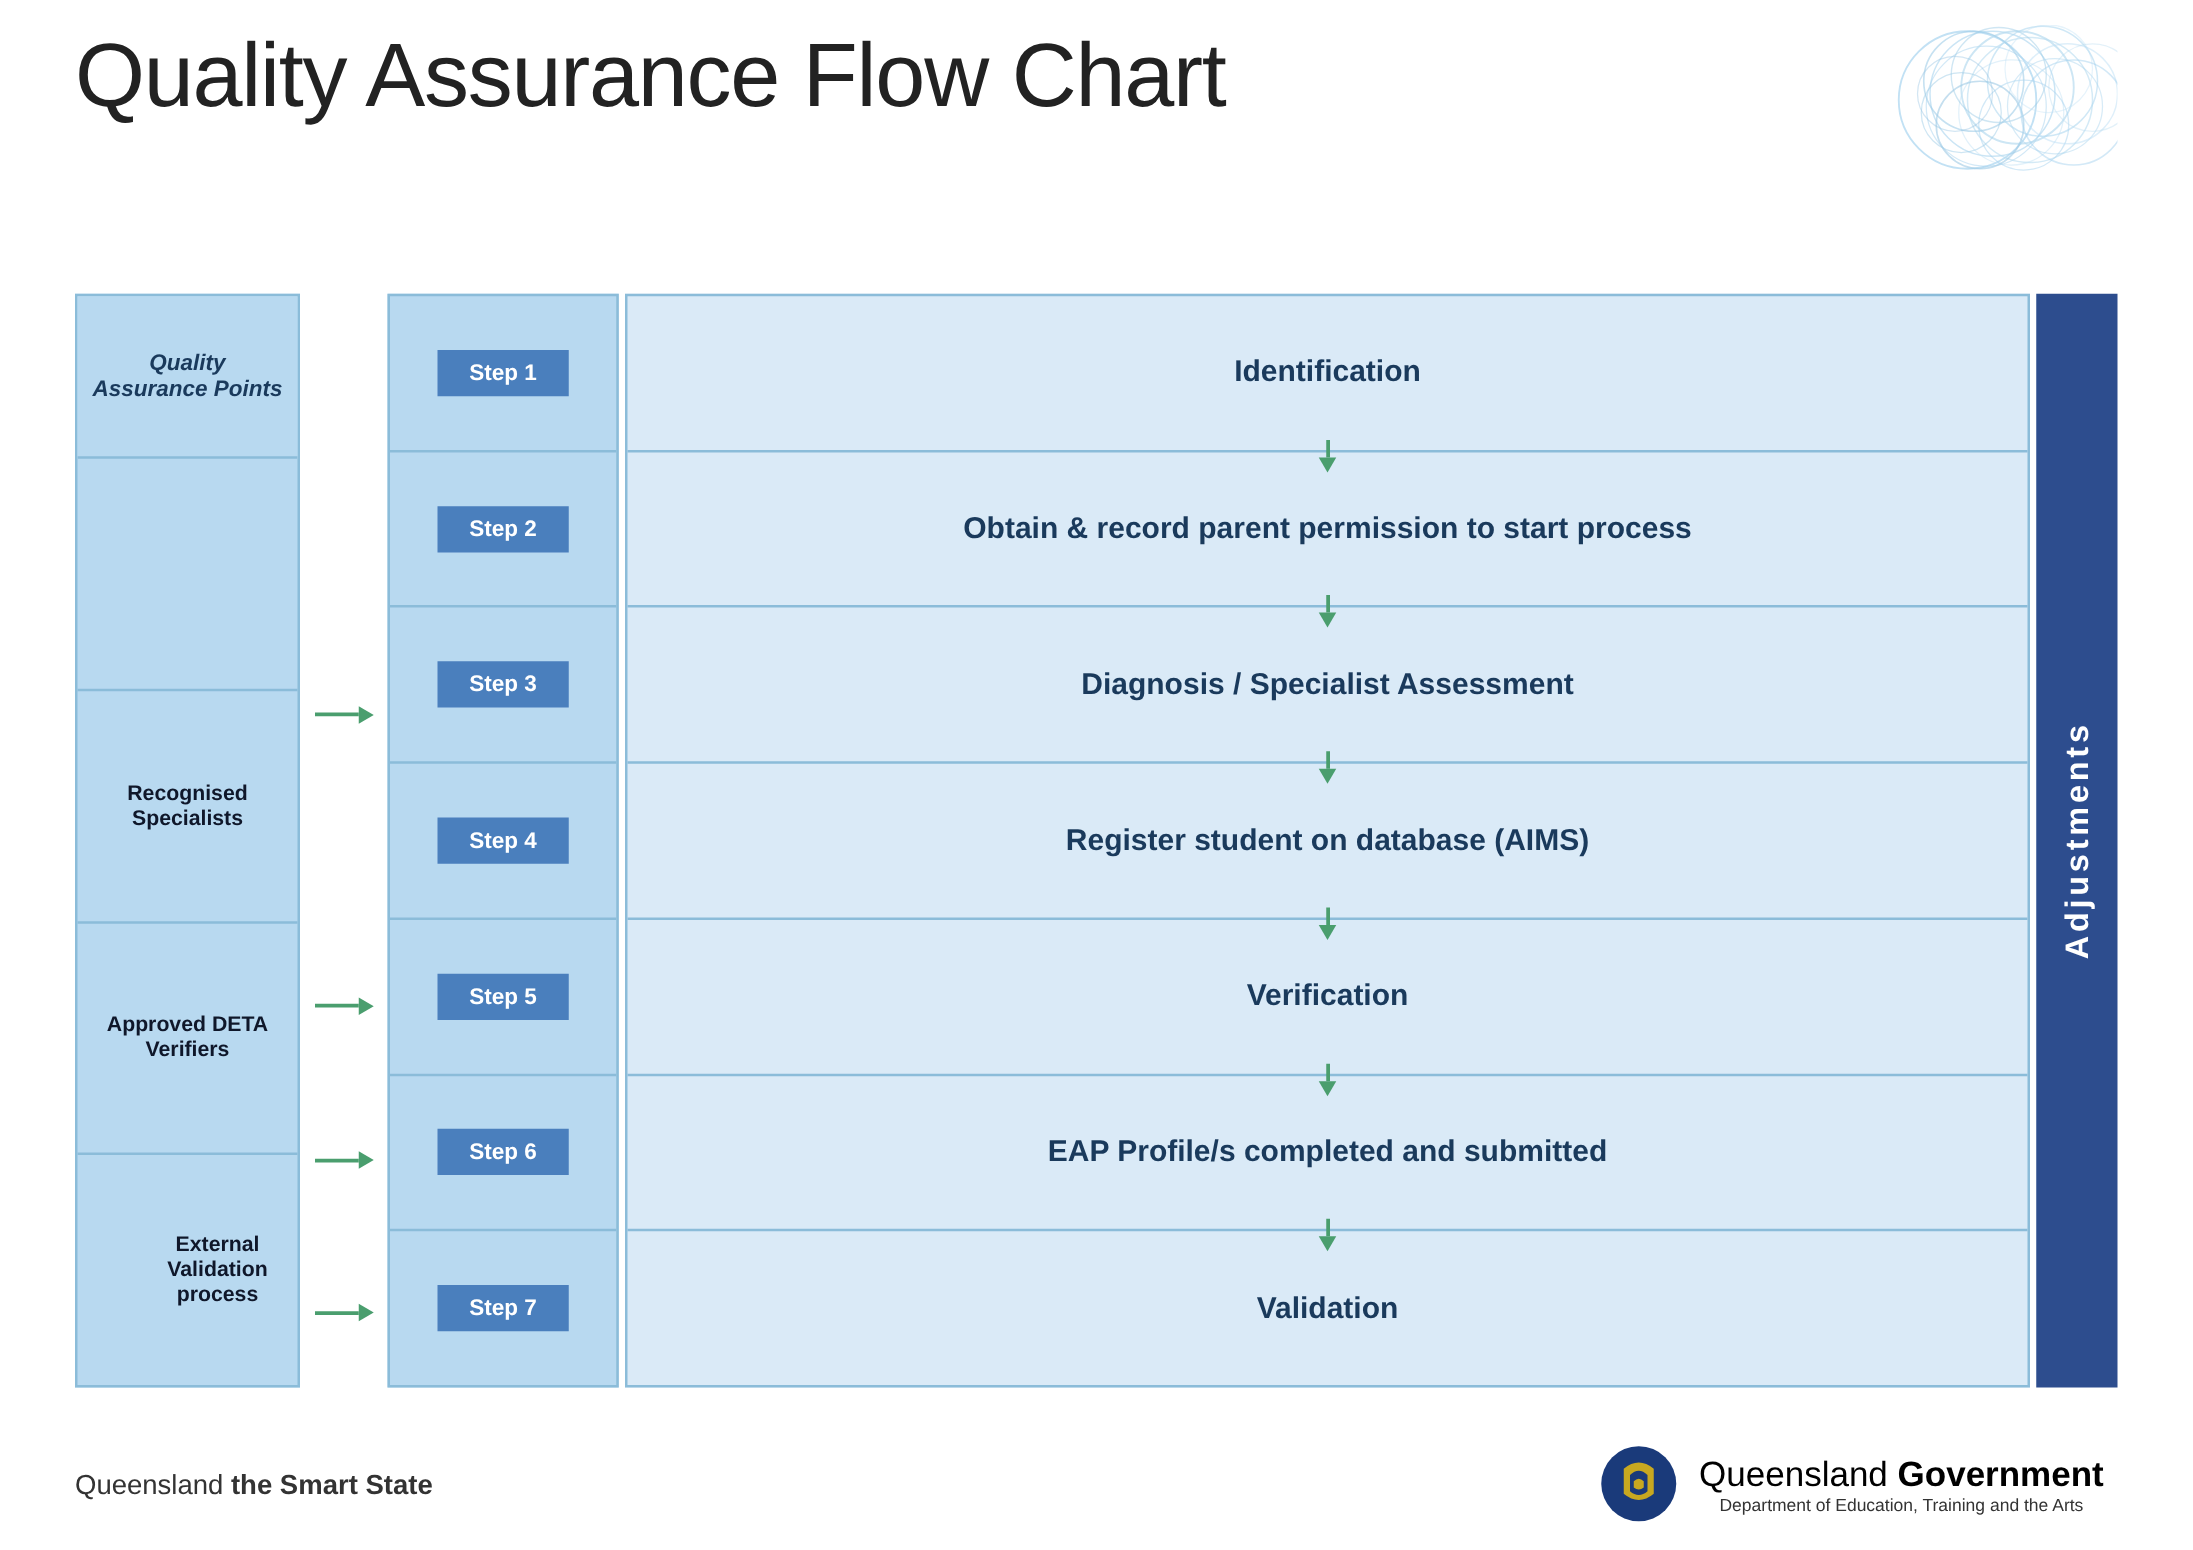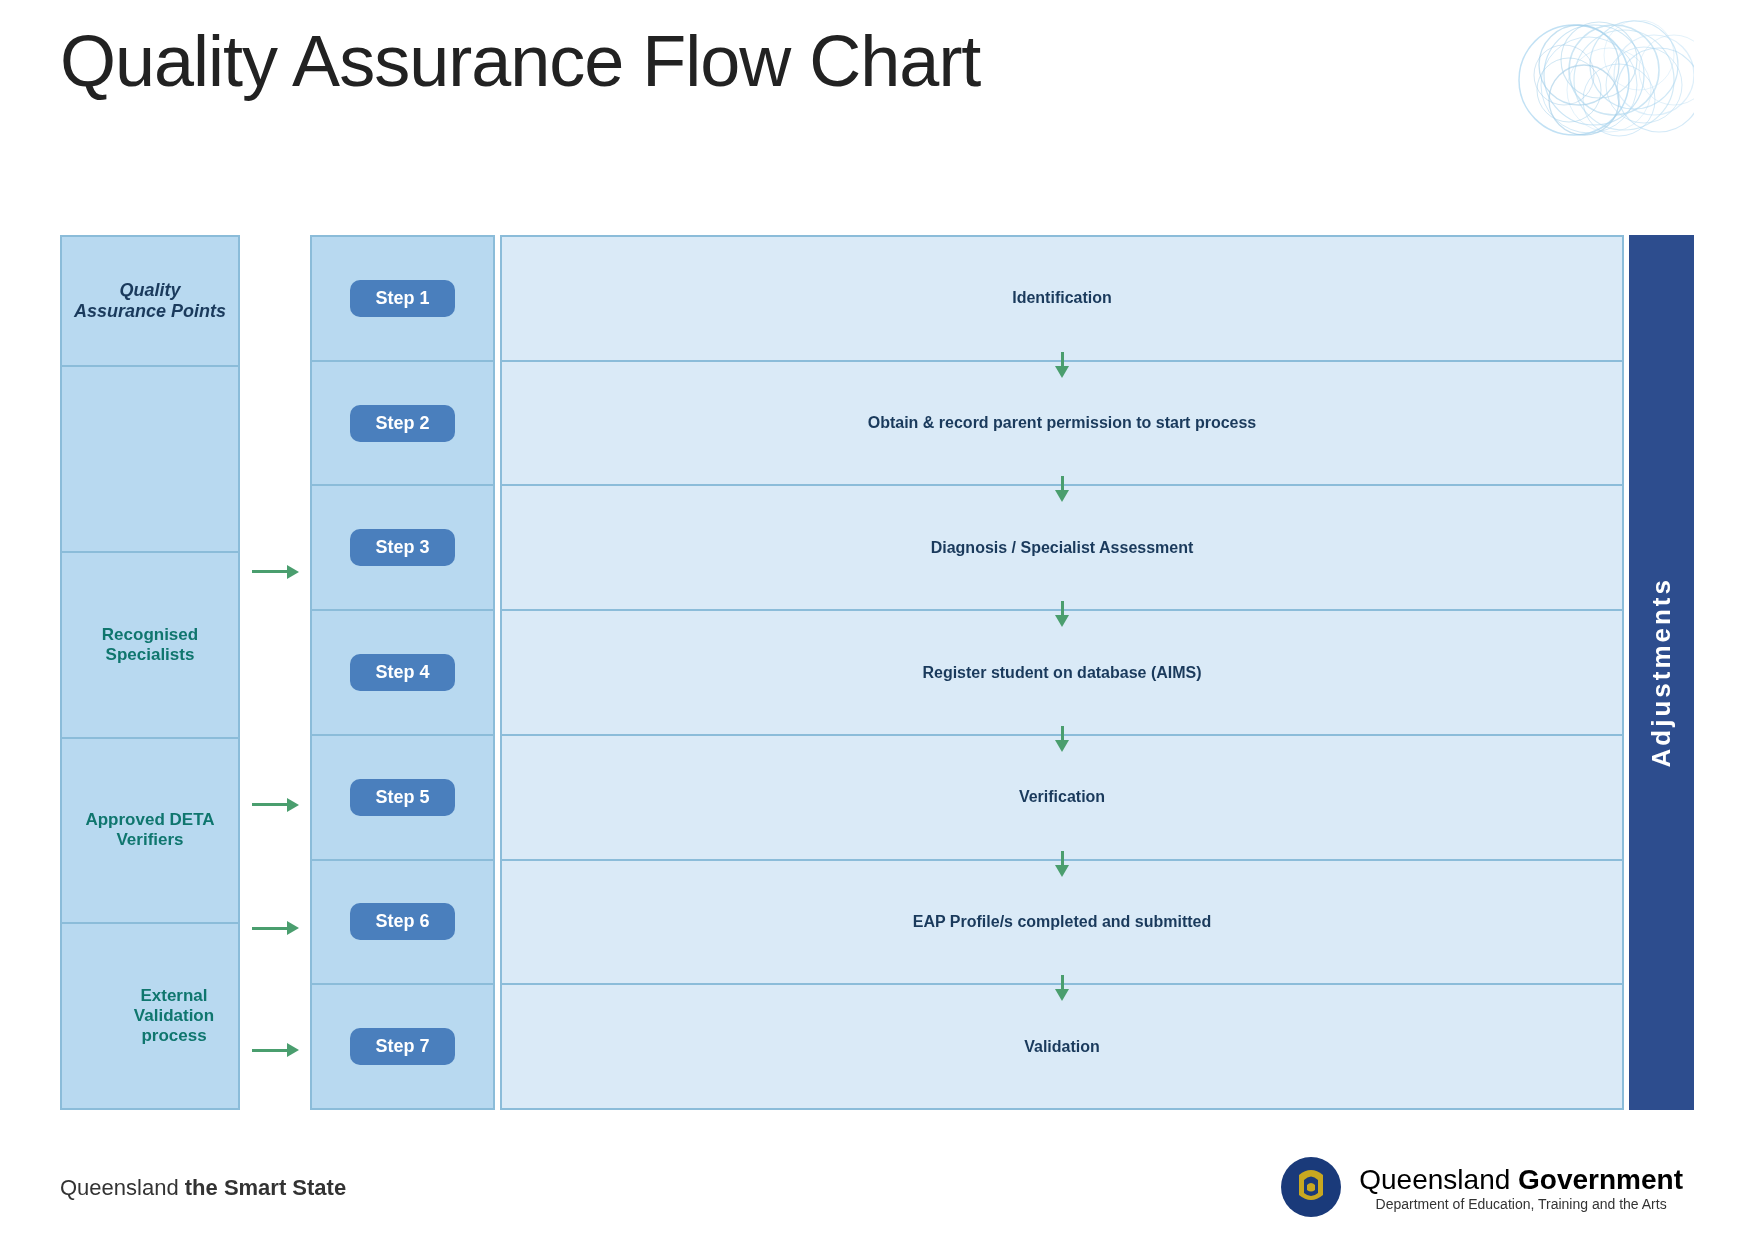--- a/index.html
+++ b/index.html
@@ -81,21 +81,21 @@
     .qa-section {
       border-top: 2px solid #8bbcd9;
       flex: 1;
       display: flex;
       align-items: center;
       justify-content: center;
       text-align: center;
       padding: 10px;
       font-weight: bold;
       font-size: 17px;
-      color: #0f766e;
+      color: #0f172a;
     }
 
     
     .col-arrows {
       width: 70px;
       display: flex;
       flex-direction: column;
       flex-shrink: 0;
     }
 
@@ -140,41 +140,40 @@
       border-bottom: none;
     }
 
     .step-box {
       background: #4a7fbd;
       color: white;
       font-weight: bold;
       font-size: 18px;
       padding: 8px 25px;
       text-align: center;
-      border-radius: 10px;
     }
 
     
     .col-content {
       flex: 1;
       background: #daeaf7;
       border: 2px solid #8bbcd9;
       display: flex;
       flex-direction: column;
       margin-left: 5px;
     }
 
     .content-cell {
       flex: 1;
       display: flex;
       align-items: center;
       justify-content: center;
       text-align: center;
       font-weight: bold;
-      font-size: 16px;
+      font-size: 24px;
       color: #1a3a5c;
       border-bottom: 2px solid #8bbcd9;
       position: relative;
       padding: 22px 20px;
     }
 
     .content-cell:last-child {
       border-bottom: none;
     }
 

